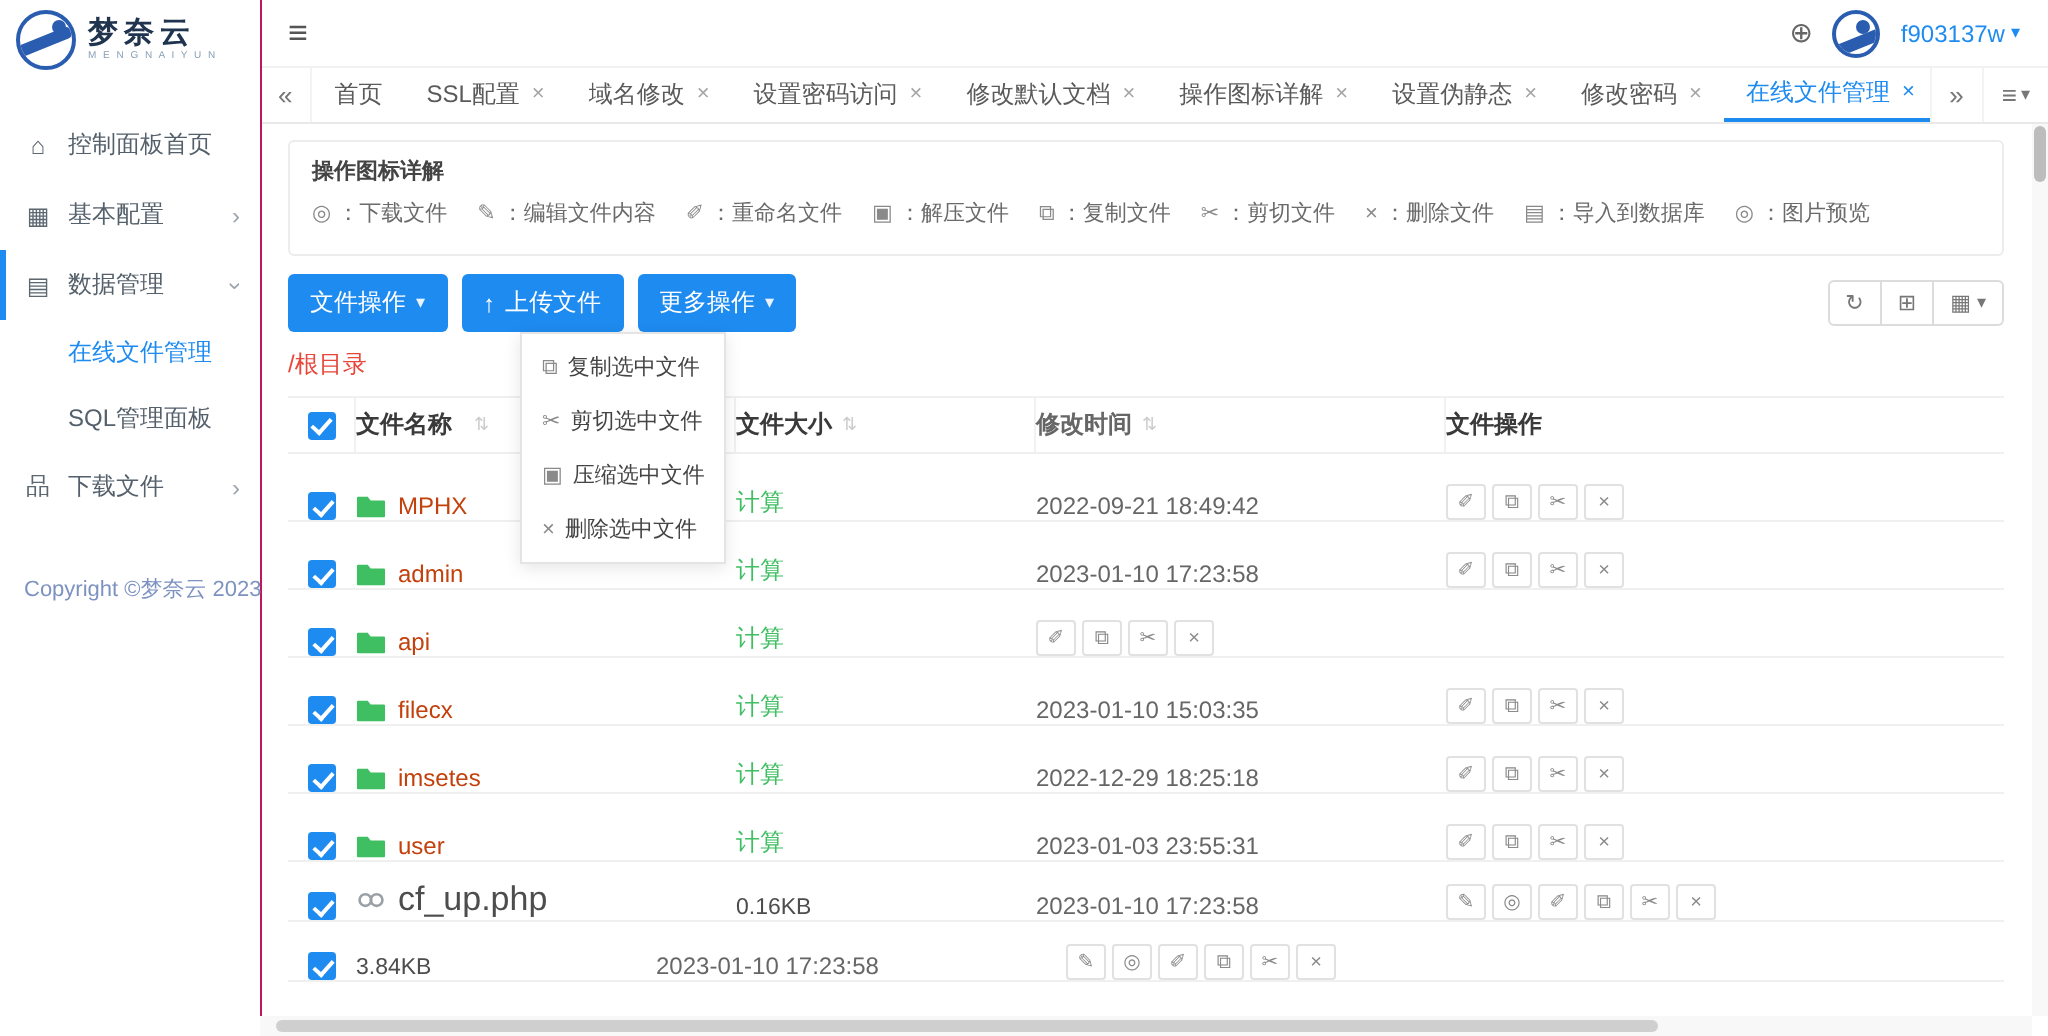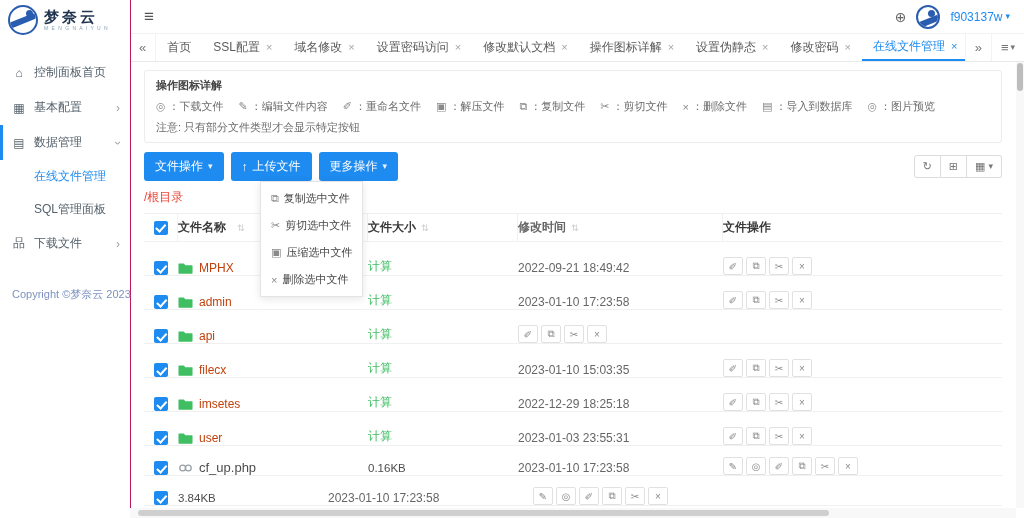--- a/index.html
+++ b/index.html
@@ -86,21 +86,21 @@
   .c-size{flex:0 0 150px}
   .c-time{flex:0 0 205px;color:#666}
   .c-ops{flex:1;display:flex;gap:3px}
   .trow.folder{height:33px}
   .trow.file{height:29px}
   .cb{display:inline-block;width:14px;height:14px;border-radius:2px;background:#1e8bf0;position:relative;cursor:pointer}
   .cb::after{content:"";position:absolute;left:4.5px;top:1.5px;width:3.5px;height:7.5px;border:solid #fff;border-width:0 2px 2px 0;transform:rotate(42deg)}
   .ficon{display:inline-flex;align-items:center}
   .fname{cursor:pointer}
   .fname.folder{color:#c2410c}
-  .fname.file{color:#4d4d4d;font-size:13px}
+  .fname.file{color:#4d4d4d;font-size:17px}
   .calc{color:#3fbe62;cursor:pointer}
   .fsize{color:#4d4d4d;font-size:11.5px}
   .opbtn{width:20px;height:18px;border:1px solid #e1e1e1;border-radius:2px;display:inline-flex;align-items:center;
          justify-content:center;color:#8a8a8a;font-size:10px;background:#fff;cursor:pointer;box-sizing:border-box}
 
   
   .vscroll{position:absolute;right:0;top:62px;bottom:10px;width:8px;background:#f8f8f8;z-index:4;cursor:pointer}
   .vthumb{width:6px;margin:1px;height:28px;background:#bdbdbd;border-radius:3px}
   .hscroll{position:absolute;left:130px;right:8px;bottom:0;height:10px;background:#f8f8f8;z-index:4;cursor:pointer}
   .hthumb{height:6px;margin:2px 0 0 8px;width:78%;background:#cfcfcf;border-radius:3px}
@@ -230,21 +230,20 @@
           <span class="lg">
      <span class="lg-g">×</span>：删除文件
    </span>
           <span class="lg">
      <span class="lg-g">▤</span>：导入到数据库
    </span>
           <span class="lg">
      <span class="lg-g">◎</span>：图片预览
    </span>
         </div>
-      <div class="note">注意: 只有部分文件类型才会显示特定按钮</div>
     </section>
 
     <div class="toolbar">
       <button class="btn">
         <span>文件操作</span>
         <span class="caret">▾</span>
       </button>
       <button class="btn">
         <span>↑</span>
         <span>上传文件</span>

